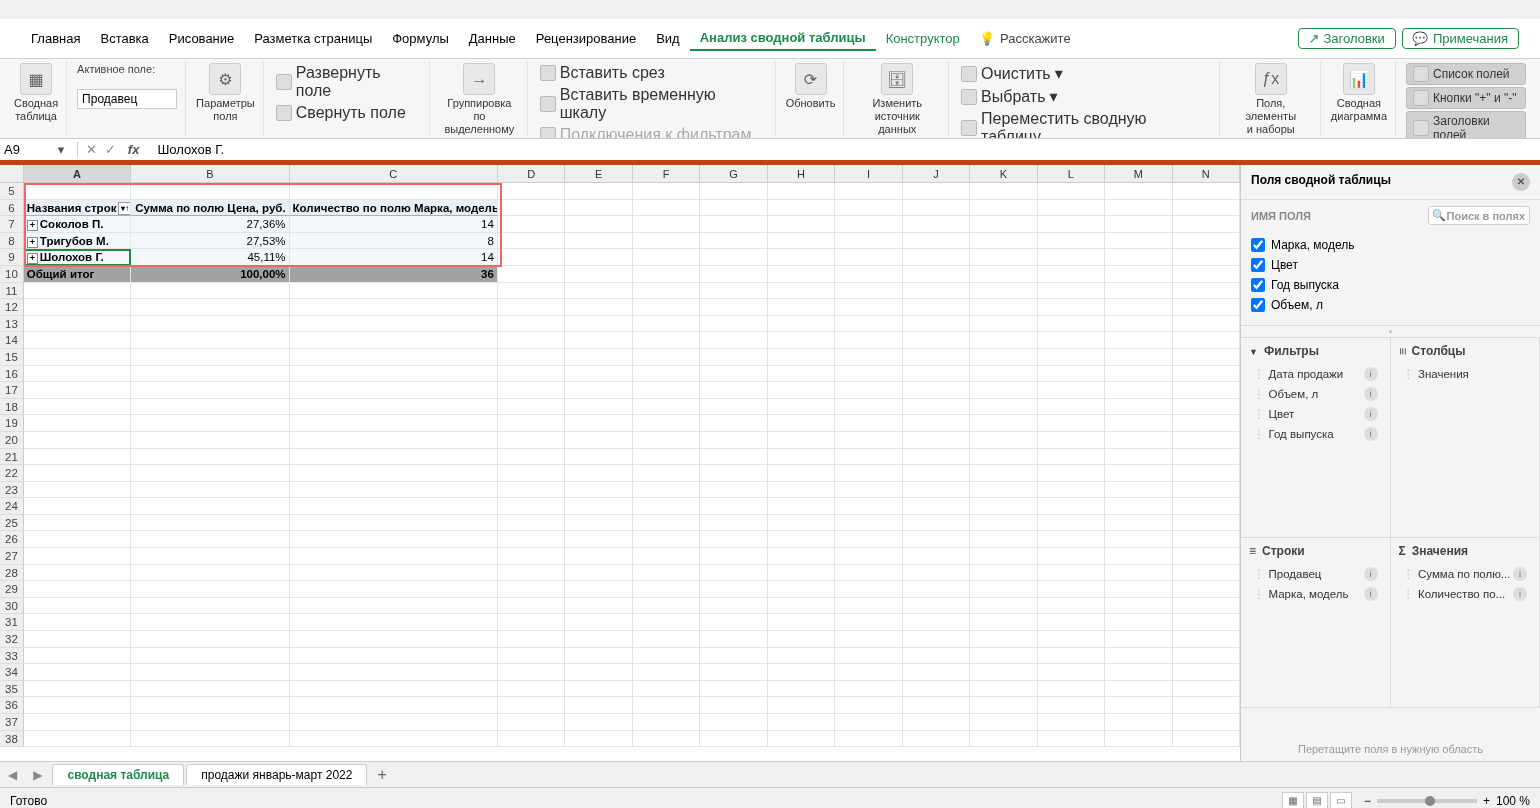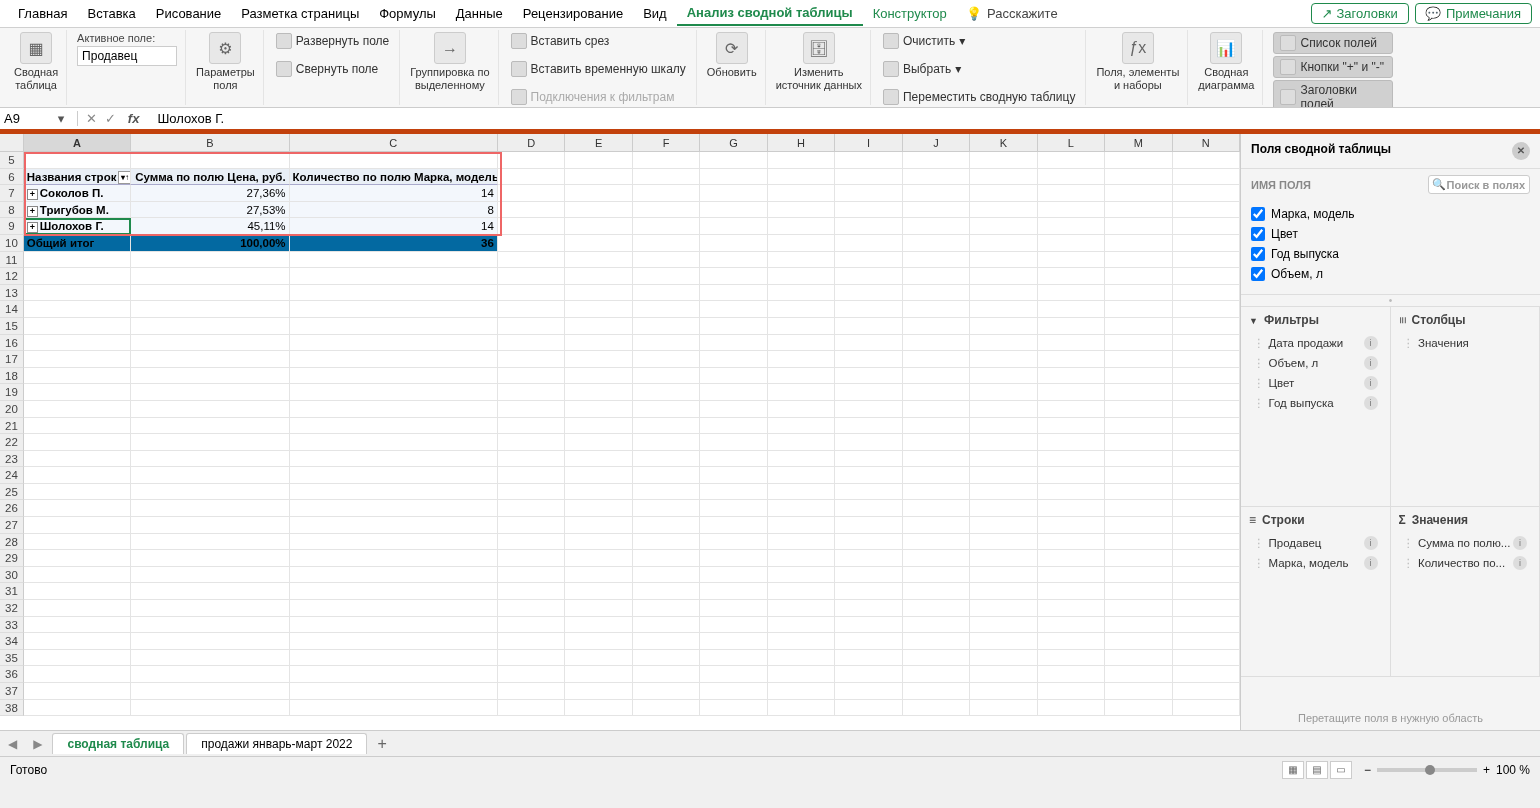--- a/index.html
+++ b/index.html
@@ -1,34 +1,34 @@
 <!DOCTYPE html>
 <html><head>
 <meta charset="utf-8">
 <style>
 * { margin:0; padding:0; box-sizing:border-box; font-family:-apple-system,BlinkMacSystemFont,"Segoe UI",Arial,sans-serif; }
 body { width:1540px; height:808px; background:#f0f0f0; overflow:hidden; position:relative; }
-.titlebar { display:flex; align-items:center; background:#fff; border-bottom:1px solid #d0d0d0; height:28px; padding:0 8px; font-size:13px; }
+.titlebar { display:flex; align-items:center; background:#fff; border-bottom:1px solid #d0d0d0; height:40px; padding:0 21px; font-size:13px;margin-top:19px; }
 .titlebar .tab { padding:4px 10px; cursor:pointer; }
 .titlebar .tab.active { color:#1f8a4c; border-bottom:2px solid #1f8a4c; font-weight:600; }
 .titlebar .tab.green { color:#1f8a4c; }
 .titlebar .tell { margin-left:10px; display:flex; align-items:center; gap:4px; color:#444; }
 .titlebar .spacer { flex:1; }
 .share-btn { border:1px solid #1f8a4c; border-radius:4px; padding:2px 10px; color:#1f8a4c; display:flex; align-items:center; gap:4px; margin-right:6px; background:#fff; }
 .notes-btn { border:1px solid #1f8a4c; border-radius:4px; padding:2px 10px; color:#1f8a4c; display:flex; align-items:center; gap:4px; background:#fff; }
 .ribbon { display:flex; background:#f6f6f6; border-bottom:1px solid #ccc; height:80px; padding:2px 6px; gap:2px; overflow:hidden; }
 .rgroup { display:flex; flex-direction:column; align-items:center; justify-content:space-between; border-right:1px solid #e4e4e4; padding:2px 8px; font-size:11px; color:#333; }
 .rbig { display:flex; flex-direction:column; align-items:center; gap:2px; cursor:pointer; }
 .ricon { width:32px; height:32px; background:#e8e8e8; border:1px solid #ccc; border-radius:3px; display:flex; align-items:center; justify-content:center; font-size:16px; color:#666; }
 .rlabel { font-size:11px; text-align:center; line-height:1.2; }
-.rsmall-col { display:flex; flex-direction:column; gap:10px; font-size:12px; }
+.rsmall-col { display:flex; flex-direction:column; gap:2px; font-size:16px; }
 .rsmall-item { display:flex; align-items:center; gap:4px; padding:1px 2px; cursor:pointer; }
 .rsmall-item.disabled { color:#aaa; }
 .rsmall-ic { width:16px; height:16px; background:#ddd; border:1px solid #bbb; border-radius:2px; flex-shrink:0; }
-.active-field { display:flex; flex-direction:column; gap:2px; }
+.active-field { display:flex; flex-direction:column; gap:14px; }
 .af-label { font-size:11px; color:#444; }
 .af-input { border:1px solid #ccc; width:100px; padding:2px 4px; font-size:12px; background:#fff; }
 .toggle-group { display:flex; flex-direction:column; gap:2px; font-size:12px; width:120px; }
 .toggle-btn { display:flex; align-items:center; gap:4px; padding:2px 6px; border:1px solid #bbb; background:#e7e7e7; border-radius:3px; cursor:pointer; }
 .toggle-btn.on { background:#d0d0d0; }
 
 .formula-bar { display:flex; align-items:center; background:#fff; border-bottom:5px solid #c2410c; height:26px; font-size:13px; }
 .name-box { width:78px; border-right:1px solid #ccc; display:flex; align-items:center; padding:0 4px; }
 .name-box input { border:none; width:52px; font-size:13px; outline:none; }
 .nb-dd { width:10px; text-align:center; color:#555; cursor:pointer; }
@@ -48,21 +48,21 @@
 .rows { }
 .row { display:flex; height:16.6px; font-size:11.5px; }
 .rh { width:24px; background:#eee; border-right:1px solid #ccc; border-bottom:1px solid #ddd; text-align:center; line-height:16px; color:#444; }
 .cell { border-right:1px solid #e4e4e4; border-bottom:1px solid #e4e4e4; padding:0 3px; line-height:16px; overflow:hidden; white-space:nowrap; }
 .cA { width:108px; }
 .cB { width:160px; text-align:right; }
 .cC { width:210px; text-align:right; }
 .cD { width:68px; }
 .pivot-hdr { background:#e9eff6; font-weight:600; border-bottom:1px solid #aac; }
 .pivot-body { background:#f3f7fc; }
-.pivot-total { background:#0369a1; font-weight:700; }
+.pivot-total { background:#a3a3a3; font-weight:700; }
 .selected { outline:2px solid #1f8a4c; outline-offset:-2px; }
 .expand { display:inline-block; width:11px; height:11px; border:1px solid #888; text-align:center; font-size:9px; line-height:9px; margin-right:2px; background:#fff; cursor:pointer; }
 .dd-icon { display:inline-block; width:13px; height:13px; border:1px solid #999; background:#fff; font-size:8px; text-align:center; line-height:11px; margin-left:2px; cursor:pointer; vertical-align:middle; }
 .red-box { position:absolute; border:2px solid #e66; pointer-events:none; left:24px; top:18px; width:478px; height:84px; }
 
 .field-pane { width:300px; background:#f4f4f4; border-left:1px solid #ccc; display:flex; flex-direction:column; font-size:12px; }
 .fp-header { display:flex; justify-content:space-between; padding:8px 10px; font-weight:600; border-bottom:1px solid #ddd; }
 .fp-close { width:18px; height:18px; border-radius:50%; background:#ccc; text-align:center; line-height:18px; cursor:pointer; color:#555; font-size:10px; }
 .fp-sub { display:flex; align-items:center; justify-content:space-between; padding:6px 10px; color:#888; font-size:11px; font-weight:600; }
 .fp-search { display:flex; align-items:center; border:1px solid #ccc; border-radius:3px; padding:2px 4px; background:#fff; font-size:11px; color:#999; }

